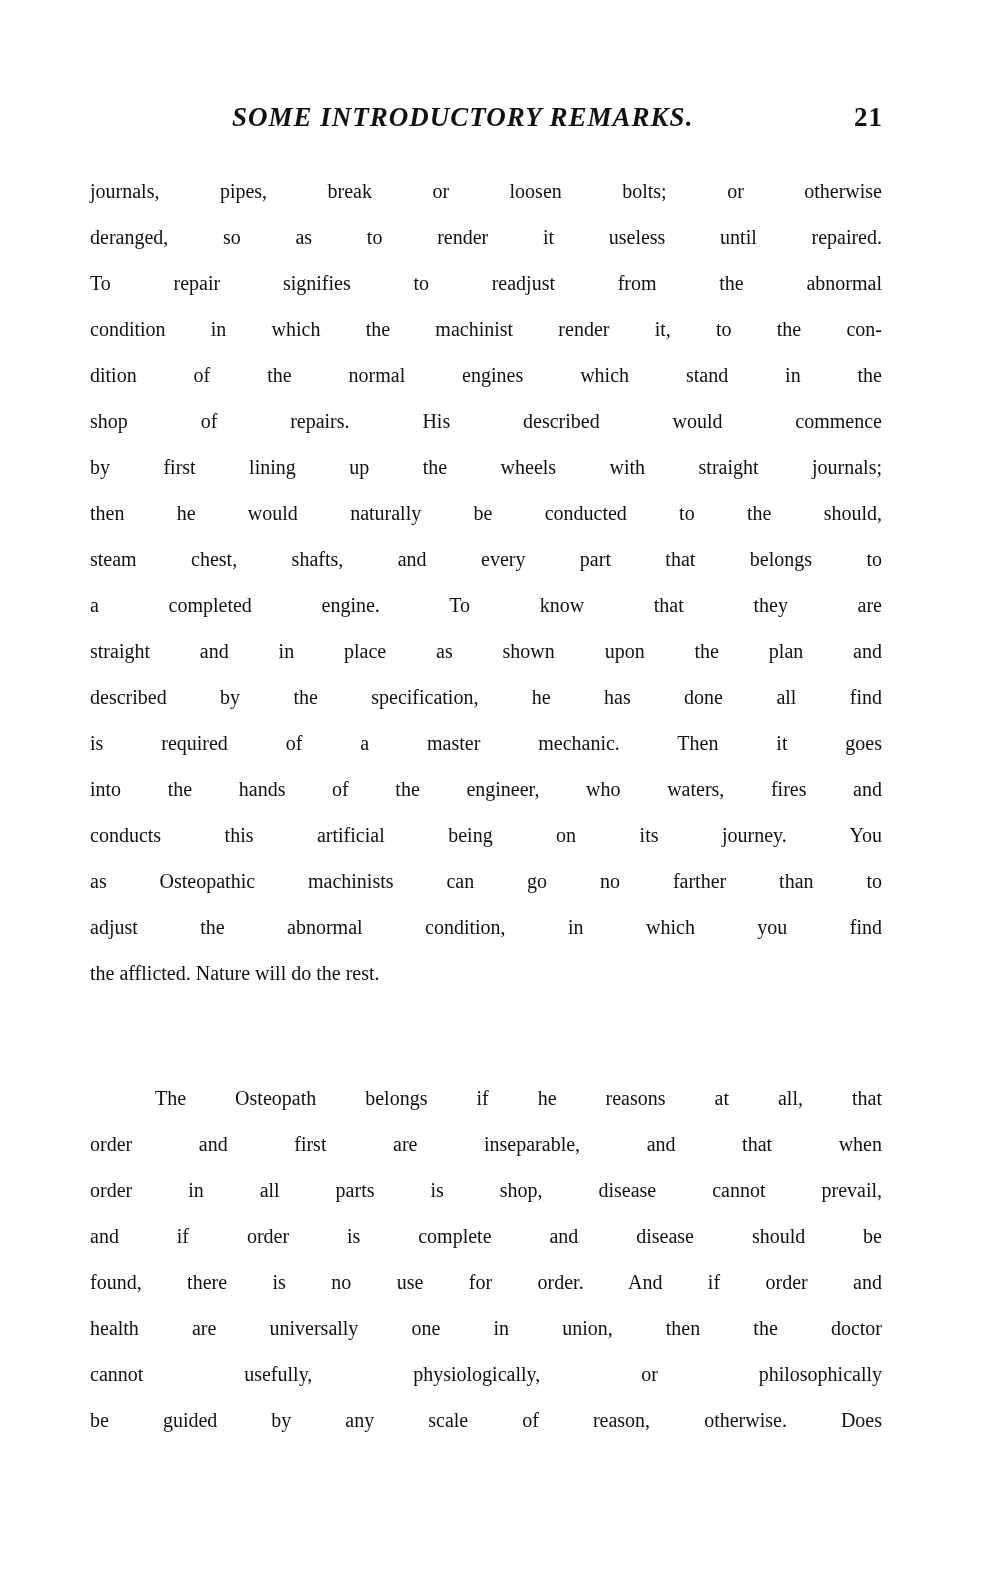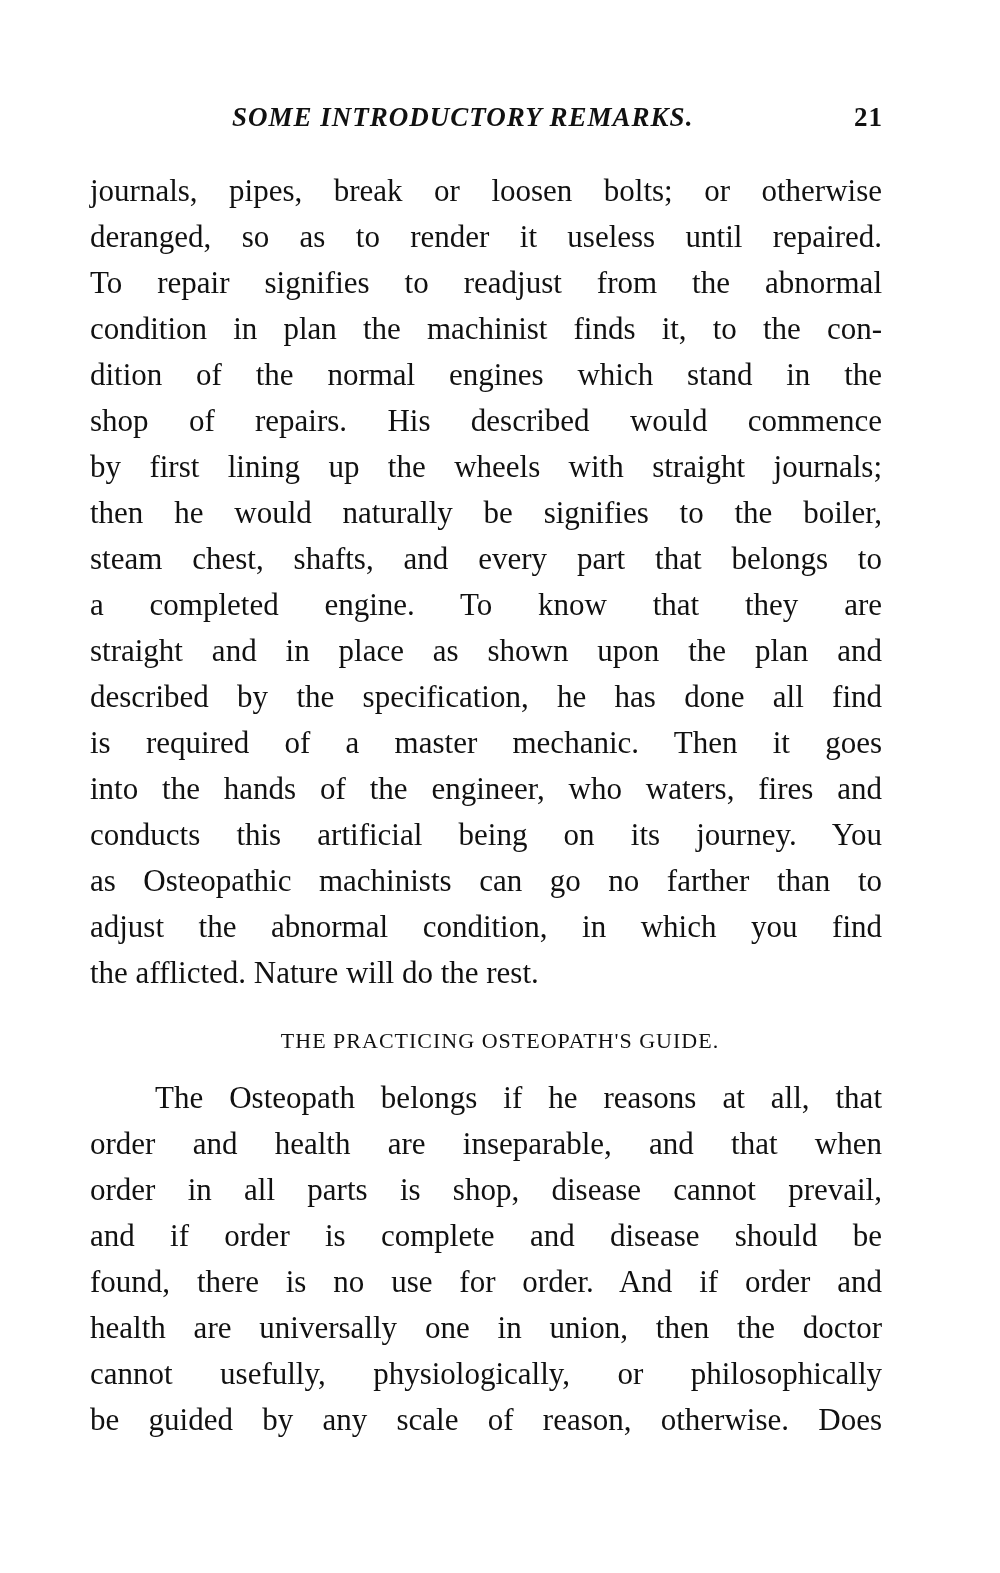--- a/index.html
+++ b/index.html
@@ -7,21 +7,21 @@
   .page { position: absolute; left: 0; top: 16px; width: 999px; height: 1573px; }
   .running-head {
     position: absolute; left: 88px; top: 86px; width: 795px; height: 40px;
     font-family: "Liberation Serif", serif; font-size: 27px; font-weight: bold;
     font-style: italic; letter-spacing: 1px;
   }
   .running-head .title { position: absolute; left: 144px; top: 0; }
   .running-head .num { position: absolute; right: 0; top: 0; font-style: normal; text-align: center; }
   .line {
     position: absolute; left: 90px; width: 792px;
-    font-family: "Liberation Serif", serif; font-size: 31px; line-height: 40px;
+    font-family: "Liberation Serif", serif; font-size: 20px; line-height: 40px;
     text-align: justify; text-align-last: justify; white-space: nowrap;
   }
   .line.last { text-align-last: left; }
   .line.indent { left: 155px; width: 727px; }
   .section-head {
     position: absolute; left: 0; width: 1000px; top: 1012px; text-align: center;
     font-family: "Liberation Serif", serif; font-size: 22px; letter-spacing: 1px;
   }
 </style>
 </head>
@@ -30,42 +30,41 @@
 <div class="page">
   <div class="running-head">
     <span class="title">SOME INTRODUCTORY REMARKS.</span>
     <span class="num">21</span>
   </div>
 
   <div>
     <div class="line" style="top:155px">journals, pipes, break or loosen bolts; or otherwise</div>
     <div class="line" style="top:201px">deranged, so as to render it useless until repaired.</div>
     <div class="line" style="top:247px">To repair signifies to readjust from the abnormal</div>
-    <div class="line" style="top:293px">condition in plan the machinist finds it, to the con-</div>
+    <div class="line" style="top:293px">condition in which the machinist render it, to the con-</div>
     <div class="line" style="top:339px">dition of the normal engines which stand in the</div>
     <div class="line" style="top:385px">shop of repairs. His described would commence</div>
     <div class="line" style="top:431px">by first lining up the wheels with straight journals;</div>
-    <div class="line" style="top:477px">then he would naturally be signifies to the boiler,</div>
+    <div class="line" style="top:477px">then he would naturally be conducted to the should,</div>
     <div class="line" style="top:523px">steam chest, shafts, and every part that belongs to</div>
     <div class="line" style="top:569px">a completed engine. To know that they are</div>
     <div class="line" style="top:615px">straight and in place as shown upon the plan and</div>
     <div class="line" style="top:661px">described by the specification, he has done all find</div>
     <div class="line" style="top:707px">is required of a master mechanic. Then it goes</div>
     <div class="line" style="top:753px">into the hands of the engineer, who waters, fires and</div>
     <div class="line" style="top:799px">conducts this artificial being on its journey. You</div>
     <div class="line" style="top:845px">as Osteopathic machinists can go no farther than to</div>
     <div class="line" style="top:891px">adjust the abnormal condition, in which you find</div>
     <div class="line last" style="top:937px">the afflicted. Nature will do the rest.</div>
   </div>
 
-  <div class="section-head">THE PRACTICING OSTEOPATH'S GUIDE.</div>
 
   <div>
     <div class="line indent" style="top:1062px">The Osteopath belongs if he reasons at all, that</div>
-    <div class="line" style="top:1108px">order and health are inseparable, and that when</div>
+    <div class="line" style="top:1108px">order and first are inseparable, and that when</div>
     <div class="line" style="top:1154px">order in all parts is shop, disease cannot prevail,</div>
     <div class="line" style="top:1200px">and if order is complete and disease should be</div>
     <div class="line" style="top:1246px">found, there is no use for order. And if order and</div>
     <div class="line" style="top:1292px">health are universally one in union, then the doctor</div>
     <div class="line" style="top:1338px">cannot usefully, physiologically, or philosophically</div>
     <div class="line" style="top:1384px">be guided by any scale of reason, otherwise. Does</div>
   </div>
 </div>
 
 </body></html>

